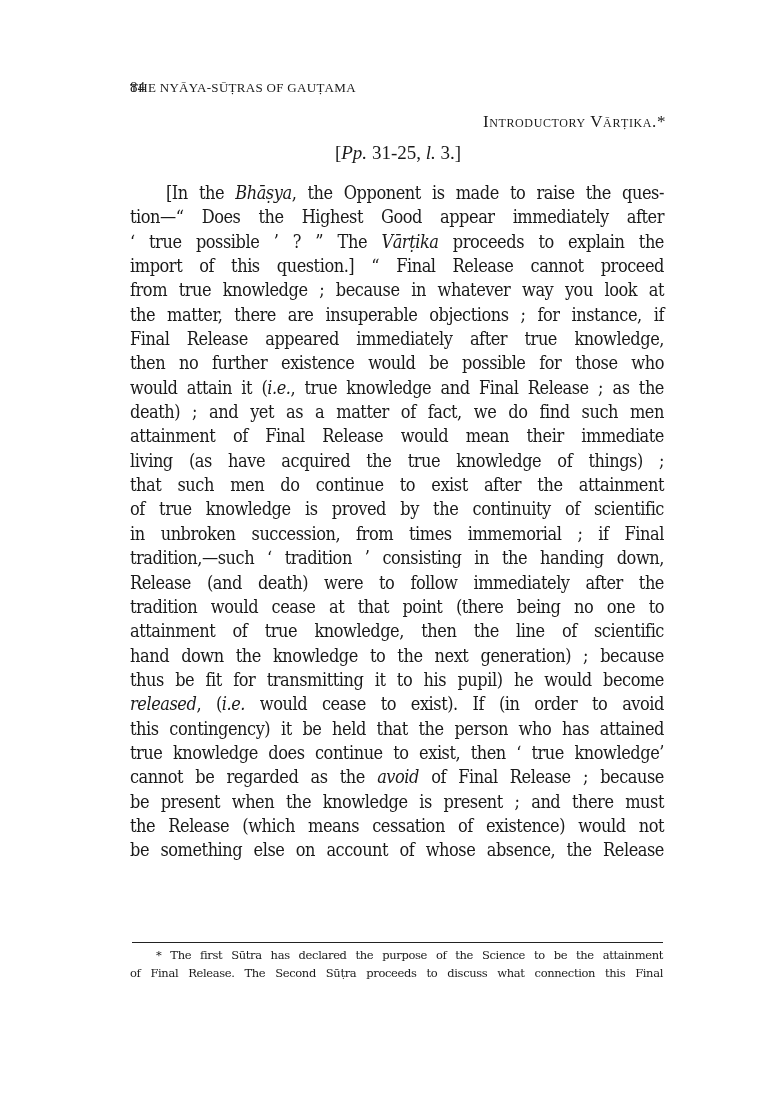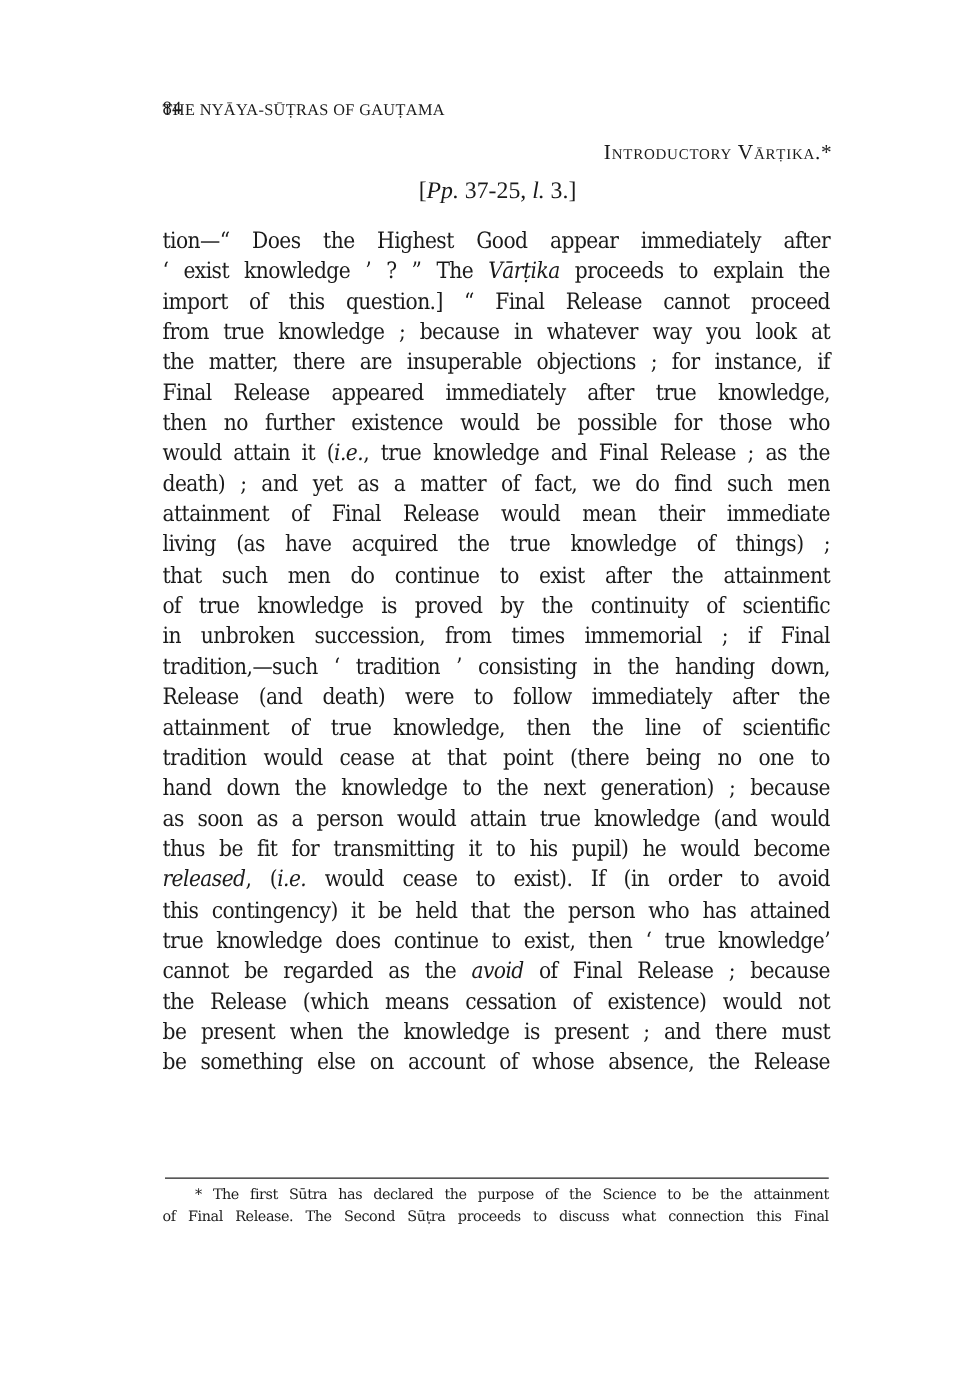--- a/index.html
+++ b/index.html
@@ -106,51 +106,51 @@
   .fn-line.end { text-align-last: left; }
 </style>
 </head>
 <body>
 
 <div class="page">
   <div class="page-number">84</div>
   <div class="running-head">THE NYĀYA-SŪṬRAS OF GAUṬAMA</div>
   <div class="section-title">Introductory Vārṭika.*</div>
   <div class="ref">
-    <span>[</span><i>Pp.</i><span> 37-25, </span><i>l.</i><span> 3.]</span>
+    <span>[</span><i>Pp.</i><span> 31-25, </span><i>l.</i><span> 3.]</span>
   </div>
 
   <div class="body-text" id="body-text">
+      <div class="line indent"><span>[In the </span><span class="it">Bhāṣya</span><span>, the Opponent is made to raise the ques-</span></div>
       <div class="line"><span>tion—“ Does the Highest Good appear immediately after</span></div>
-      <div class="line"><span>‘ exist knowledge ’ ? ”  The </span><span class="it">Vārṭika</span><span> proceeds to explain the</span></div>
+      <div class="line"><span>‘ true possible ’ ? ”  The </span><span class="it">Vārṭika</span><span> proceeds to explain the</span></div>
       <div class="line"><span>import of this question.]  “ Final Release cannot proceed</span></div>
       <div class="line"><span>from true knowledge ; because in whatever way you look at</span></div>
       <div class="line"><span>the matter, there are insuperable objections ; for instance, if</span></div>
       <div class="line"><span>Final Release appeared immediately after true knowledge,</span></div>
       <div class="line"><span>then no further existence would be possible for those who</span></div>
       <div class="line"><span>would attain it (</span><span class="it">i.e.</span><span>, true knowledge and Final Release ; as the</span></div>
       <div class="line"><span>death) ; and yet as a matter of fact, we do find such men</span></div>
       <div class="line"><span>attainment of Final Release would mean their immediate</span></div>
       <div class="line"><span>living (as have acquired the true knowledge of things) ;</span></div>
       <div class="line"><span>that such men do continue to exist after the attainment</span></div>
       <div class="line"><span>of true knowledge is proved by the continuity of scientific</span></div>
       <div class="line"><span>in unbroken succession, from times immemorial ; if Final</span></div>
       <div class="line"><span>tradition,—such ‘ tradition ’ consisting in the handing down,</span></div>
       <div class="line"><span>Release (and death) were to follow immediately after the</span></div>
+      <div class="line"><span>tradition would cease at that point (there being no one to</span></div>
       <div class="line"><span>attainment of true knowledge, then the line of scientific</span></div>
-      <div class="line"><span>tradition would cease at that point (there being no one to</span></div>
       <div class="line"><span>hand down the knowledge to the next generation) ; because</span></div>
-      <div class="line"><span>as soon as a person would attain true knowledge (and would</span></div>
       <div class="line"><span>thus be fit for transmitting it to his pupil) he would become</span></div>
       <div class="line"><span class="it">released</span><span>, (</span><span class="it">i.e.</span><span> would cease to exist).  If (in order to avoid</span></div>
       <div class="line"><span>this contingency) it be held that the person who has attained</span></div>
       <div class="line"><span>true knowledge does continue to exist, then ‘ true knowledge’</span></div>
       <div class="line"><span>cannot be regarded as the </span><span class="it">avoid</span><span> of Final Release ; because</span></div>
+      <div class="line"><span>be present when the knowledge is present ; and there must</span></div>
       <div class="line"><span>the Release (which means cessation of existence) would not</span></div>
-      <div class="line"><span>be present when the knowledge is present ; and there must</span></div>
       <div class="line"><span>be something else on account of whose absence, the Release</span></div>
     </div>
 
   <div class="footnote-rule"></div>
   <div class="footnotes" id="footnotes">
       <div class="fn-line indent">* The first Sūtra has declared the purpose of the Science to be the attainment</div>
       <div class="fn-line">of Final Release.  The Second Sūṭra proceeds to discuss what connection this Final</div>
     </div>
 </div>
 

